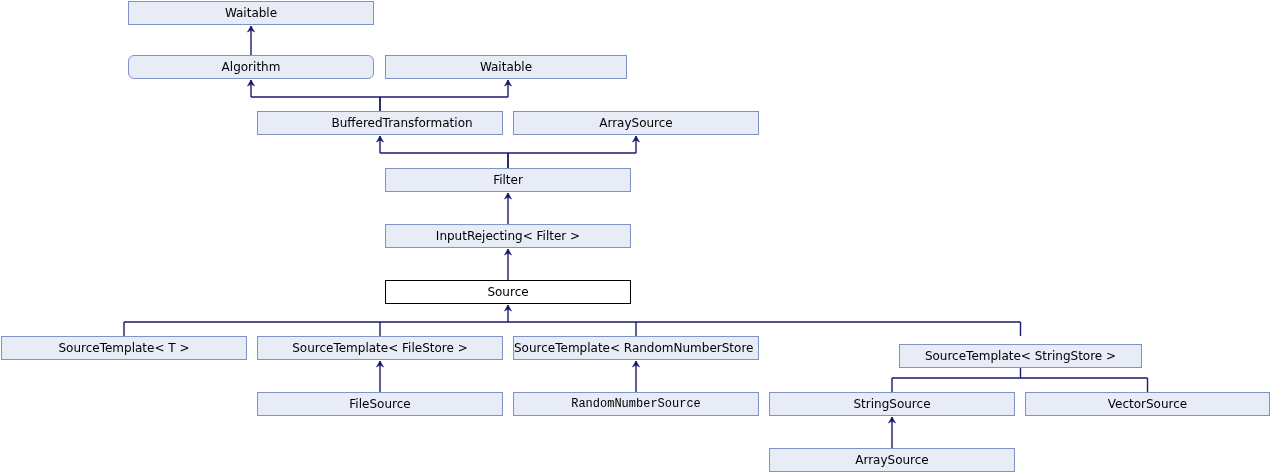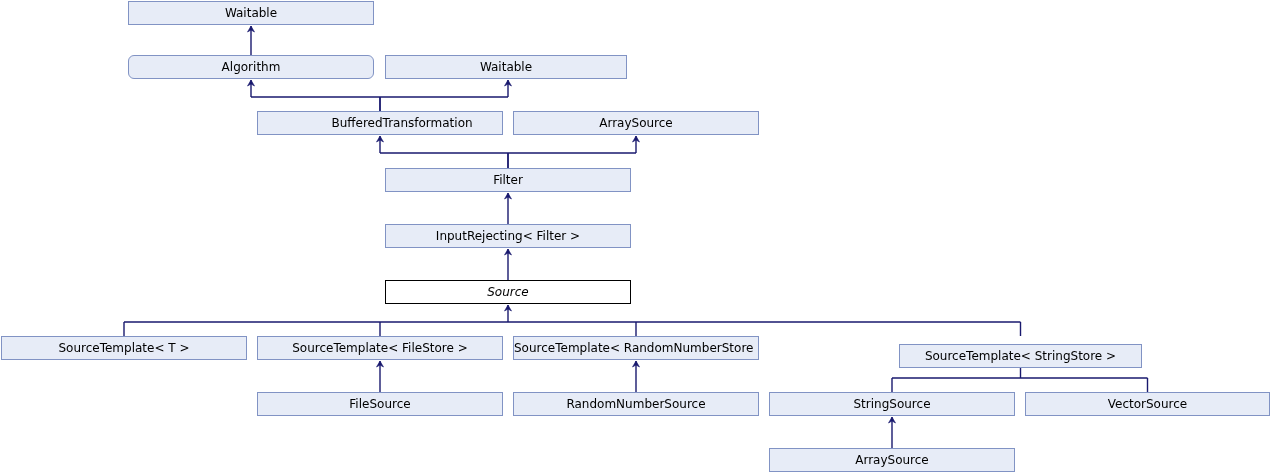--- a/index.html
+++ b/index.html
@@ -33,21 +33,20 @@
     color: #000000;
     background: #e7ecf7;
     border: 1px solid #8193c4;
     white-space: nowrap;
     overflow: hidden;
     cursor: pointer;
   }
   .node.focus {
     background: #ffffff;
     border: 1px solid #000000;
-    font-style: italic;
   }
 </style>
 </head>
 <body>
 
 <div id="diagram">
   <svg id="edges" viewBox="0 0 1270 472" xmlns="http://www.w3.org/2000/svg">
       <path d="M 251 26 l -3.5 6 l 3.5 -2 l 3.5 2 Z" fill="#19196e" stroke="#19196e" stroke-width="0.6"></path>
       <line x1="251" y1="26" x2="251" y2="55" stroke="#19196e" stroke-width="1.4"></line>
       <path d="M 251 80 l -3.5 6 l 3.5 -2 l 3.5 2 Z" fill="#19196e" stroke="#19196e" stroke-width="0.6"></path>
@@ -95,17 +94,17 @@
     <div class="node" style="left: 257px; top: 111px; width: 246px; padding-left: 44px;">BufferedTransformation</div>
     <div class="node" style="left: 513px; top: 111px; width: 246px;">ArraySource</div>
     <div class="node" style="left: 385px; top: 168px; width: 246px;">Filter</div>
     <div class="node" style="left: 385px; top: 224px; width: 246px;">InputRejecting&lt; Filter &gt;</div>
     <div class="node focus" style="left: 385px; top: 280px; width: 246px;">Source</div>
     <div class="node" style="left: 1px; top: 336px; width: 246px;">SourceTemplate&lt; T &gt;</div>
     <div class="node" style="left: 257px; top: 336px; width: 246px;">SourceTemplate&lt; FileStore &gt;</div>
     <div class="node" style="left: 513px; top: 336px; width: 246px;">SourceTemplate&lt; RandomNumberStore &gt;</div>
     <div class="node" style="left: 899px; top: 336px; width: 243px; margin-top: 8px;">SourceTemplate&lt; StringStore &gt;</div>
     <div class="node" style="left: 257px; top: 392px; width: 246px;">FileSource</div>
-    <div class="node" style="left: 513px; top: 392px; width: 246px;">RandomNumberSource</div>
+    <div class="node" style="left: 513px; top: 392px; width: 246px; font-family: Liberation Mono, monospace;">RandomNumberSource</div>
     <div class="node" style="left: 769px; top: 392px; width: 246px;">StringSource</div>
     <div class="node" style="left: 1025px; top: 392px; width: 245px; text-align: center;">VectorSource</div>
     <div class="node" style="left: 769px; top: 448px; width: 246px;">ArraySource</div>
   </div>
 
 </body></html>

